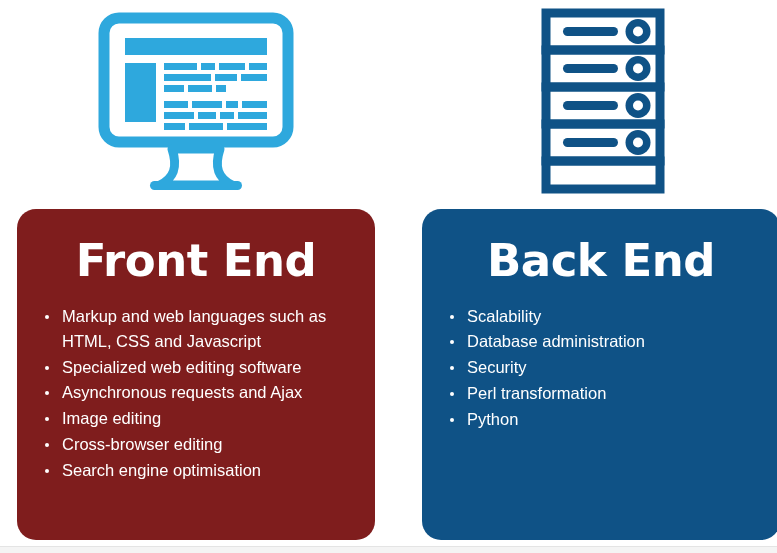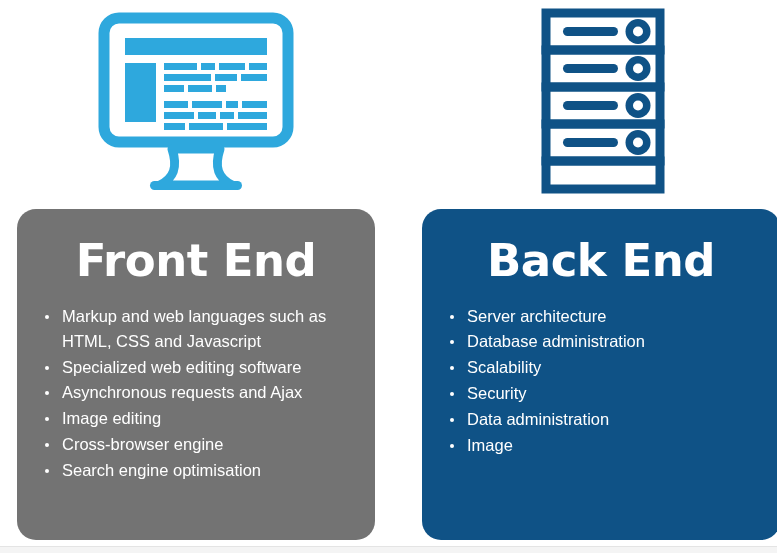--- a/index.html
+++ b/index.html
@@ -60,21 +60,21 @@
   .card {
     position: absolute;
     left: 0;
     top: 209px;
     width: 358px;
     height: 331px;
     border-radius: 19px;
     box-sizing: border-box;
     overflow: hidden;
   }
-  .card.front { background: #737373; }
+  .card.front { background: #7f1d1d; }
   .card.back  { background: #0f5286; }
 
   .card-title {
     margin: 0;
     padding: 28px 0 0 0;
     text-align: center;
     color: #ffffff;
     font-family: "DejaVu Sans", sans-serif;
     font-size: 45px;
     font-weight: bold;
@@ -154,21 +154,21 @@
       </div>
     </div>
 
     <div class="card front">
       <h2 class="card-title">Front End</h2>
       <ul class="bullet-list">
         <li>Markup and web languages such as HTML, CSS and Javascript</li>
         <li>Specialized web editing software</li>
         <li>Asynchronous requests and Ajax</li>
         <li>Image editing</li>
-        <li>Cross-browser engine</li>
+        <li>Cross-browser editing</li>
         <li>Search engine optimisation</li>
       </ul>
     </div>
   </div>
 
   <div class="column right">
 
     <div class="icon-area">
       <div class="icon-wrap server">
         <svg width="128" height="190" viewBox="0 0 128 190" xmlns="http://www.w3.org/2000/svg">
@@ -195,24 +195,23 @@
           <rect x="24" y="132" width="55" height="9" rx="4.5" ry="4.5" fill="#0f5286"></rect>
           <circle cx="99" cy="136.5" r="12.5" fill="#0f5286"></circle>
           <circle cx="99" cy="136.5" r="5" fill="#ffffff"></circle>
         </svg>
       </div>
     </div>
 
     <div class="card back">
       <h2 class="card-title">Back End</h2>
       <ul class="bullet-list">
-        <li>Server architecture</li>
+        <li>Scalability</li>
         <li>Database administration</li>
-        <li>Scalability</li>
         <li>Security</li>
-        <li>Data administration</li>
-        <li>Image</li>
+        <li>Perl transformation</li>
+        <li>Python</li>
       </ul>
     </div>
   </div>
 
   <div class="bottom-strip"></div>
 </div>
 
 </body></html>

